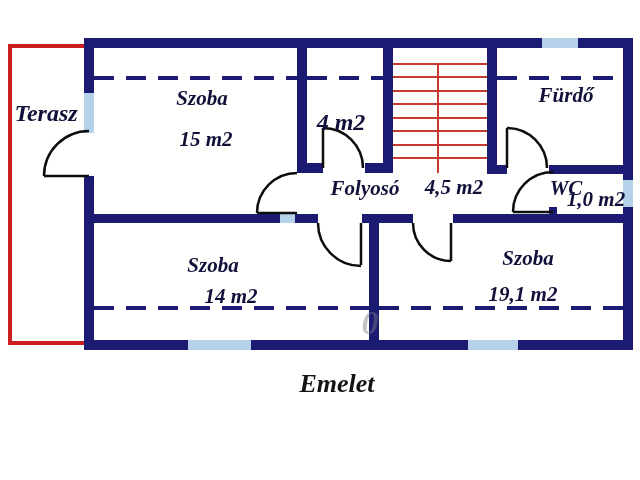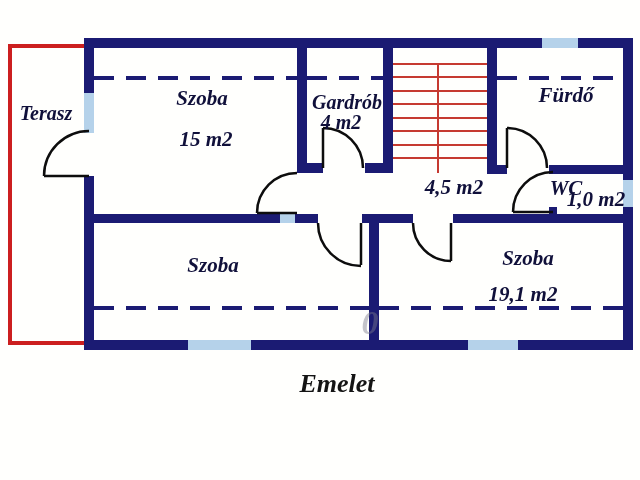--- a/index.html
+++ b/index.html
@@ -10,21 +10,21 @@
   .win {position:absolute;background:var(--window-blue,#b5d2ea);}
   .red {position:absolute;background:var(--terrace-red,#cc1f1f);}
   .dash{position:absolute;height:4px;
         background:repeating-linear-gradient(to right,var(--wall-navy,#1b1b73) 0 20px,transparent 20px 32px);}
   .stairs{position:absolute;left:393px;top:63px;width:94px;height:97px;
         background:repeating-linear-gradient(to bottom,var(--stair-red,#c63a31) 0 2px,transparent 2px 13.5px);}
   .stairrail{position:absolute;left:437px;top:63px;width:2px;height:110px;background:var(--stair-red,#c63a31);}
   .doors{position:absolute;left:0;top:0;pointer-events:none;}
   .lbl{position:absolute;transform:translate(-50%,-50%);white-space:nowrap;
        font-weight:bold;font-style:italic;font-size:21px;color:var(--label-navy,#10103a);}
-  .lbl.small{font-size:20px;}
+  .lbl.small{font-size:24px;}
   .cap{position:absolute;transform:translate(-50%,-50%);white-space:nowrap;
        font-weight:bold;font-style:italic;font-size:26px;color:var(--caption-black,#141414);}
   .wm{position:absolute;transform:translate(-50%,-50%);font-style:italic;font-weight:bold;
       font-size:34px;color:rgba(125,125,140,0.45);}
 </style>
 </head>
 <body>
 
 <div class="stage">
 
@@ -76,25 +76,26 @@
     <path d="M513,212 H553 M513,212 A40,40 0 0 1 553,172"></path>
     <path d="M361,223 V265 M318,223 A43,43 0 0 0 361,266"></path>
     <path d="M451,223 V261 M413,223 A38,38 0 0 0 451,261"></path>
   </svg>
 
   <div class="wm" style="left:370px;top:323px;">0</div>
 
   <div class="lbl small" style="left:46px;top:113px;">Terasz</div>
   <div class="lbl" style="left:202px;top:98px;">Szoba</div>
   <div class="lbl" style="left:206px;top:139px;">15 m2</div>
-  <div class="lbl small" style="left:347px;top:102px;">Gardrób</div>
   <div class="lbl small" style="left:341px;top:122px;text-align:center;">4 m2</div>
   <div class="lbl" style="left:566px;top:95px;">Fürdő</div>
+  <div class="lbl" style="left:365px;top:188px;">Folyosó</div>
   <div class="lbl" style="left:454px;top:187px;">4,5 m2</div>
   <div class="lbl" style="left:566px;top:188px;">WC</div>
   <div class="lbl" style="left:596px;top:199px;">1,0 m2</div>
   <div class="lbl" style="left:213px;top:265px;">Szoba</div>
+  <div class="lbl" style="left:231px;top:296px;">14 m2</div>
   <div class="lbl" style="left:528px;top:258px;">Szoba</div>
   <div class="lbl" style="left:523px;top:294px;">19,1 m2</div>
 
   <div class="cap" style="left:337px;top:384px;">Emelet</div>
 
 </div>
 
 </body></html>

